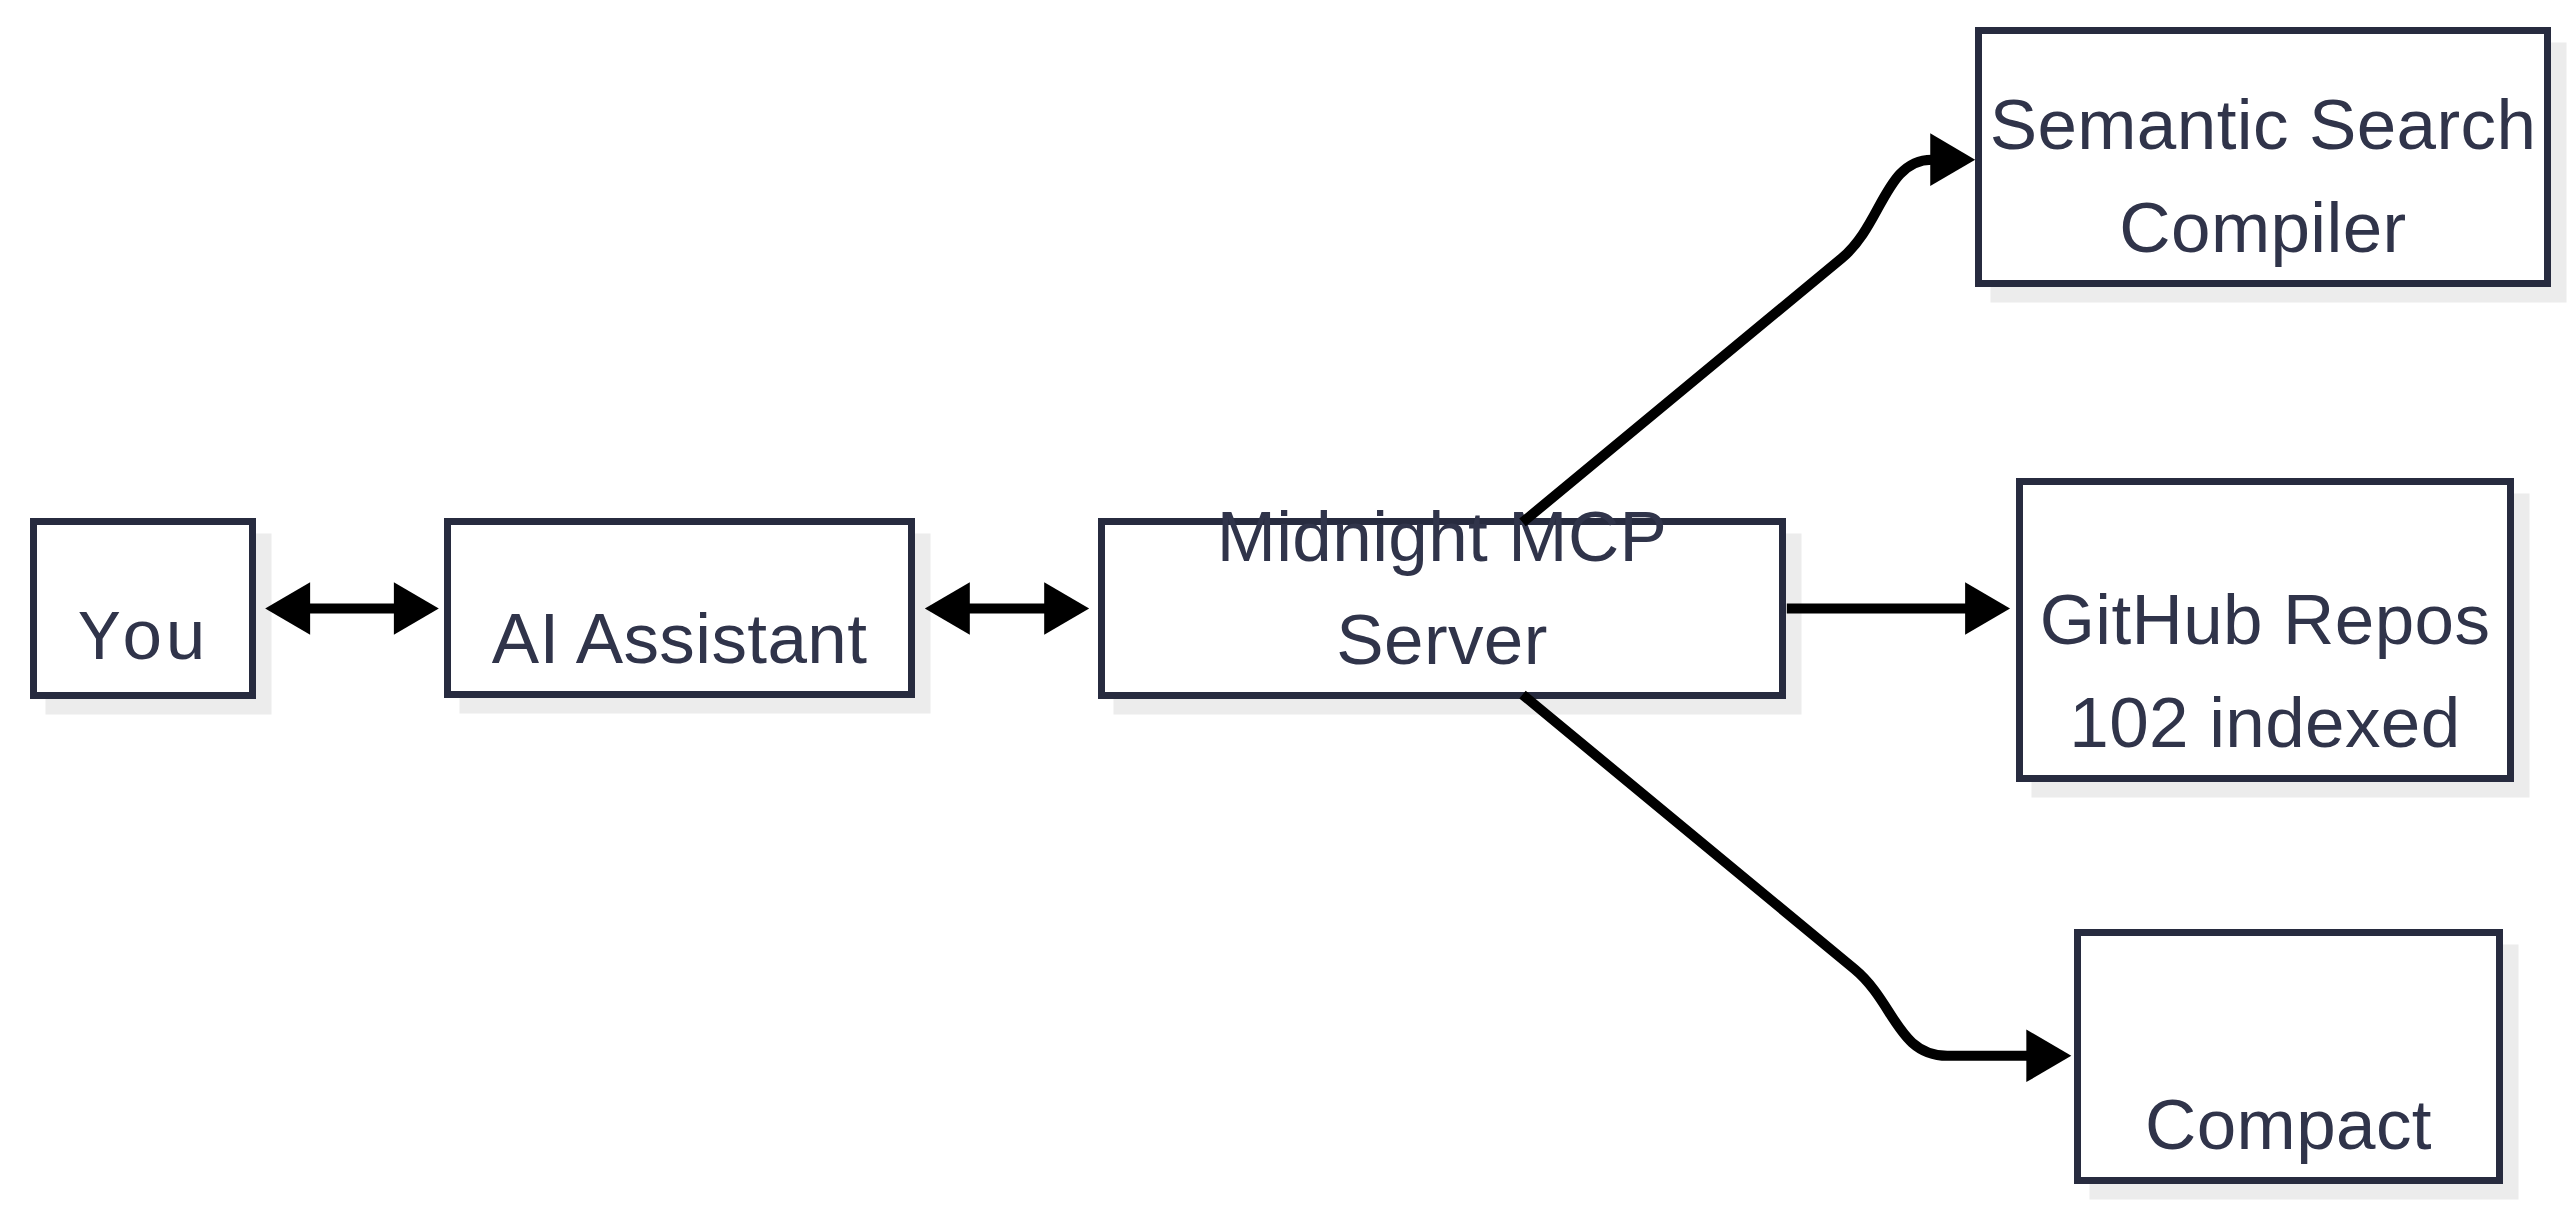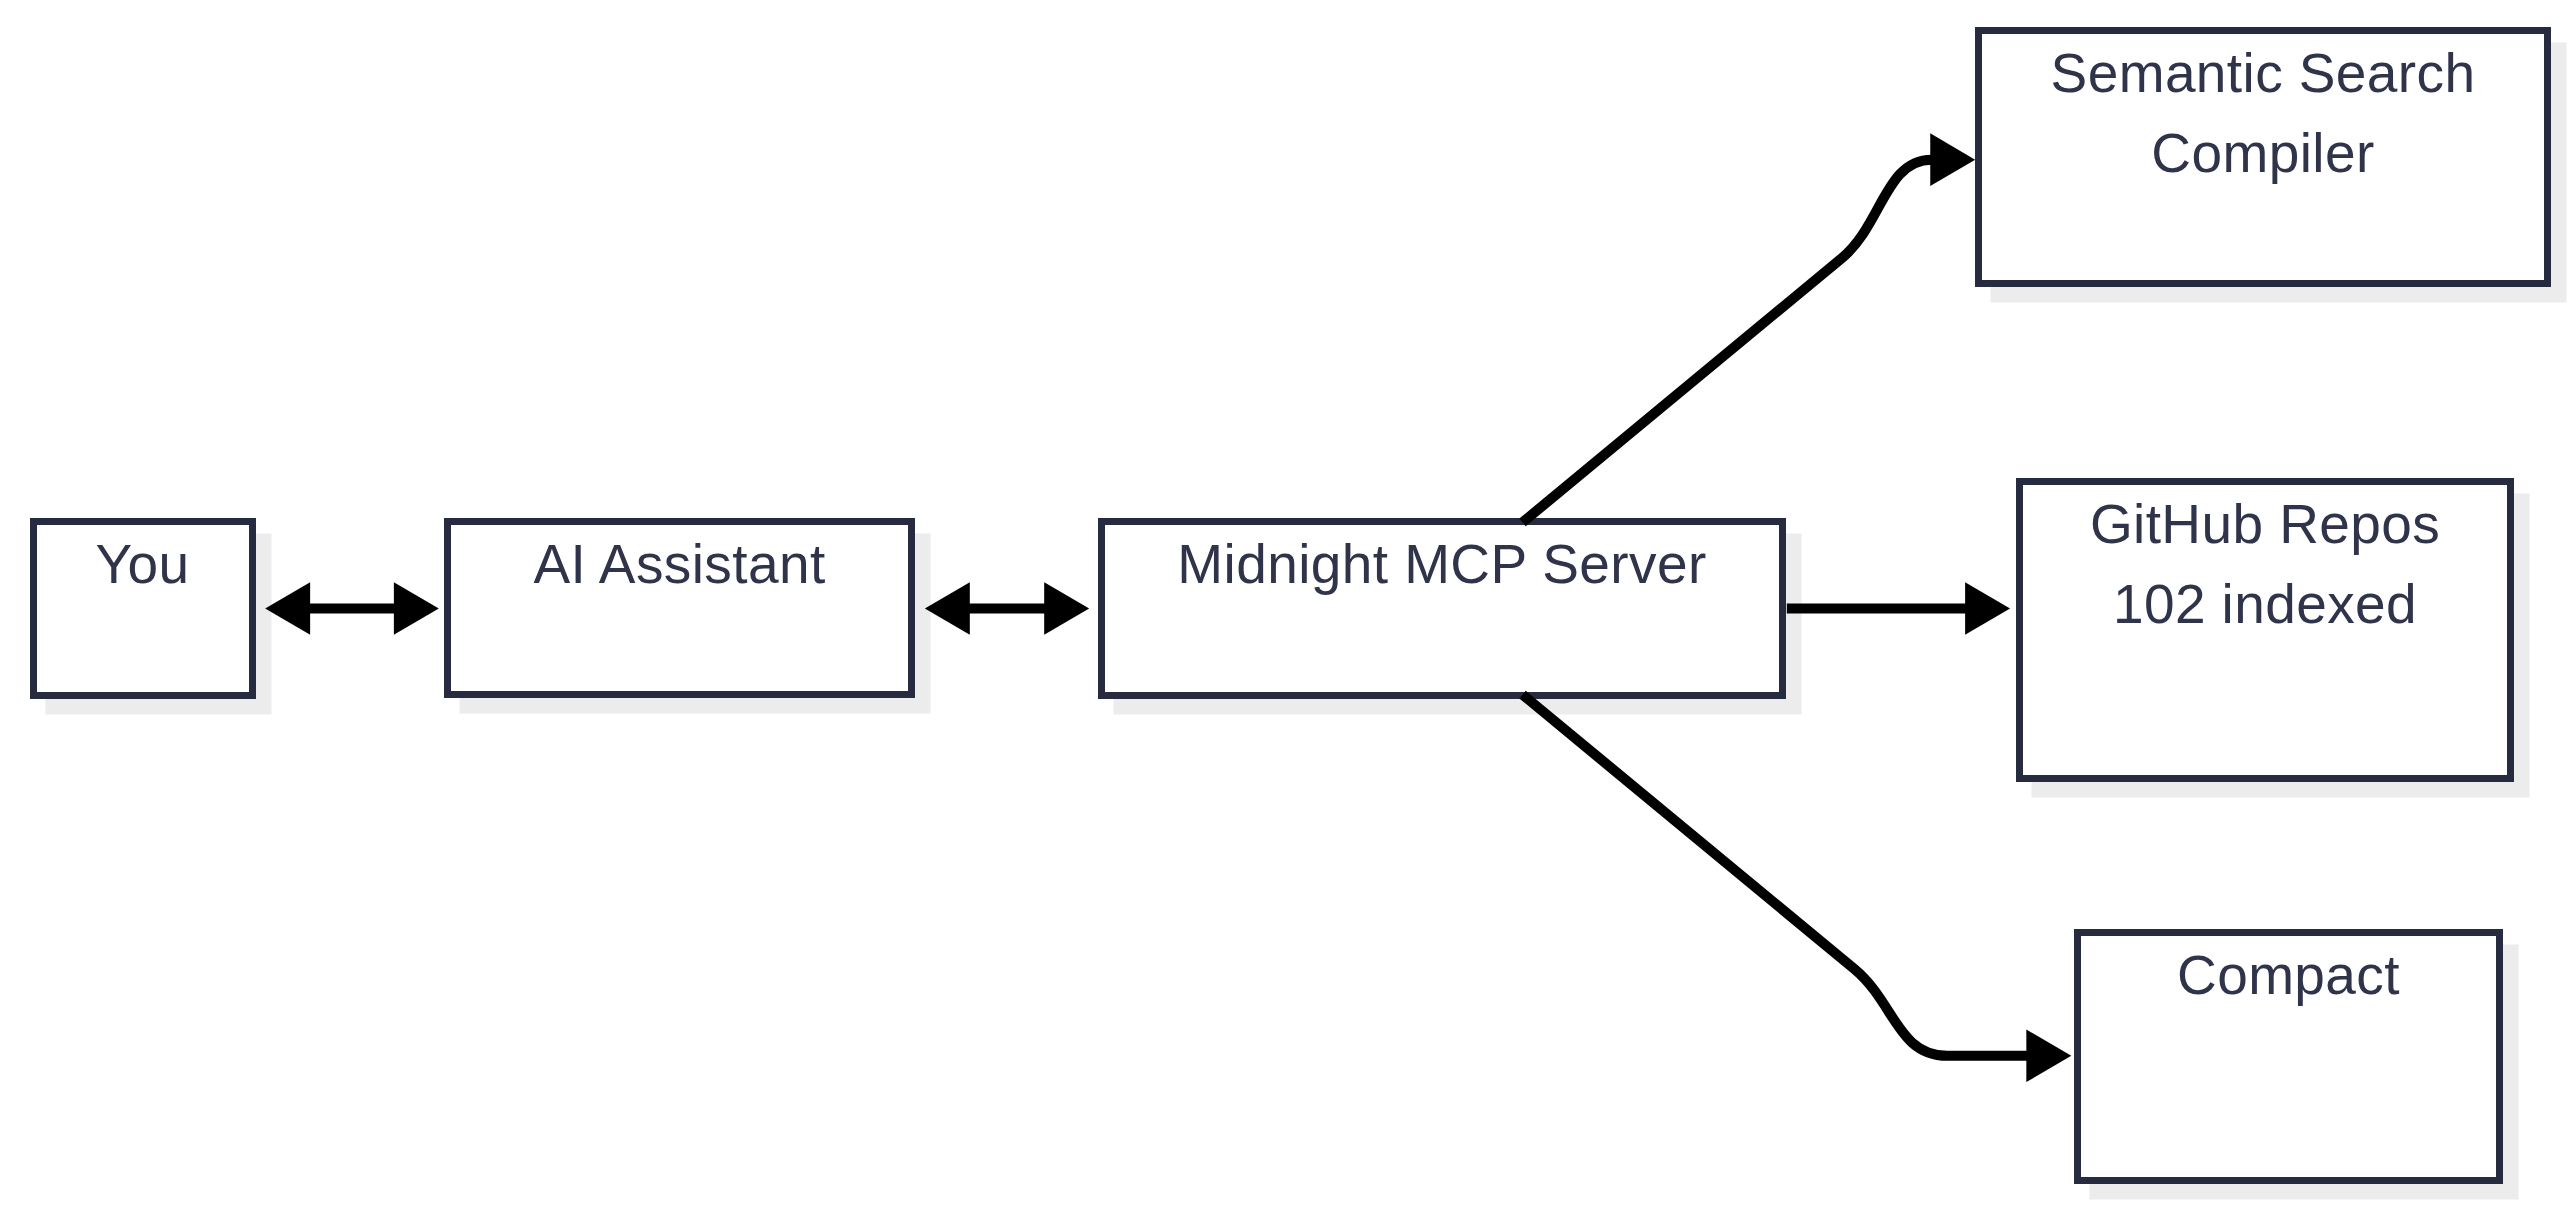--- a/index.html
+++ b/index.html
@@ -31,30 +31,30 @@
     z-index: 2;
   }
   .node {
     position: absolute;
     background: var(--box-fill);
     border: 7px solid var(--box-border);
     box-shadow: 15.5px 15.5px 0 var(--shadow);
     display: flex;
     flex-direction: column;
     align-items: center;
-    justify-content: flex-start;
+    justify-content: flex-end;
     text-align: center;
     color: var(--text);
-    font-size: 55px;
+    font-size: 71px;
     font-weight: 500;
     line-height: 1.45;
     letter-spacing: 0.4px;
     z-index: 1;
   }
-  .node-you        { left: 29.5px;   top: 518px;  width: 226px; height: 181px; }
+  .node-you        { left: 29.5px;   top: 518px;  width: 226px; height: 181px; font-family: Liberation Mono, monospace; }
   .node-assistant  { left: 444px;  top: 518px;  width: 471px; height: 180px; }
   .node-server     { left: 1098px; top: 518px;  width: 688px; height: 181px; }
   .node-vectorize  { left: 1975px; top: 27px;   width: 576px; height: 260px; }
   .node-github     { left: 2016px; top: 478px;  width: 498px; height: 304px; }
   .node-compiler   { left: 2074px; top: 929px; width: 429px; height: 255px; }
   .arrow-stroke {
     stroke: var(--arrow);
     stroke-width: 13;
     fill: none;
   }

